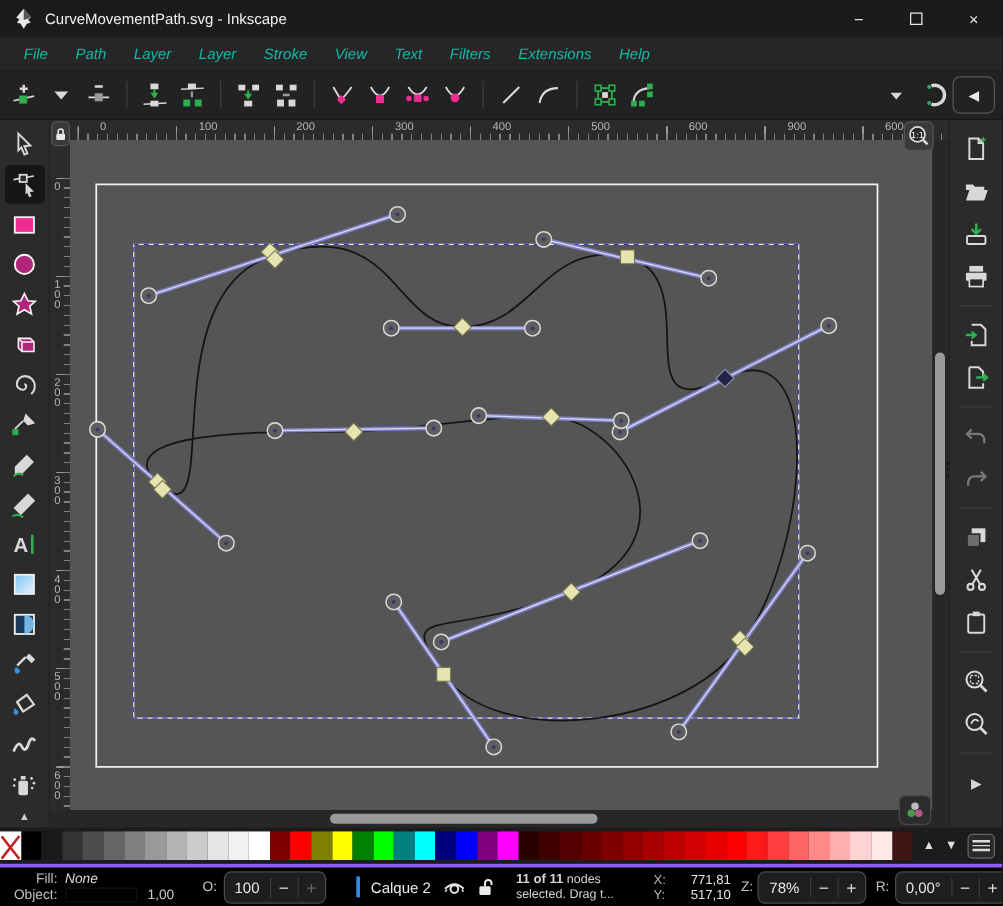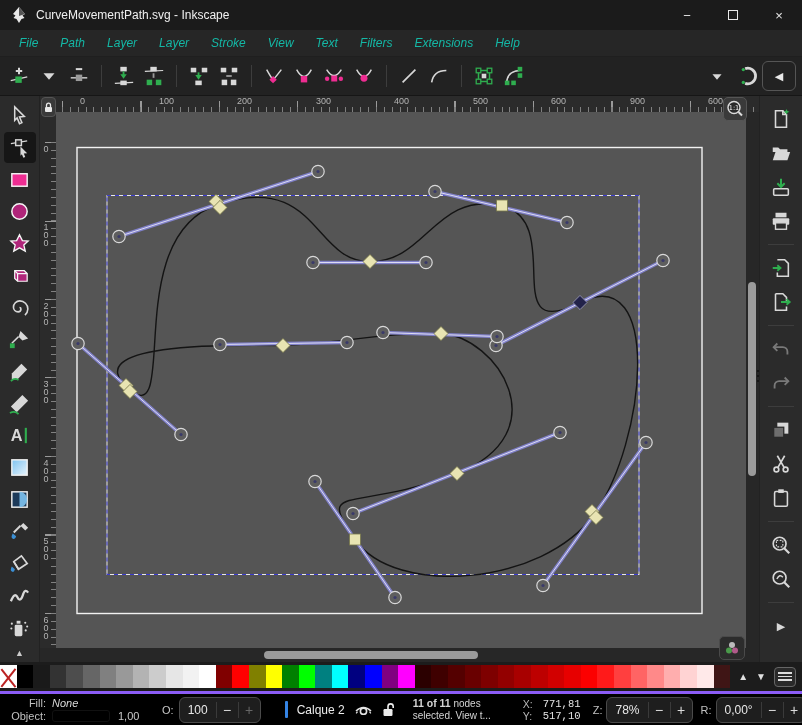--- a/index.html
+++ b/index.html
@@ -107,21 +107,21 @@
   .spin .val { padding:0 8px; color:#e8e8e8; font-size:12px; min-width:34px; text-align:center; }
   .spin .sbtn { width:22px; text-align:center; color:#dcdcdc; font-size:14px; border-left:1px solid #3a3a3a; }
   .spin .sbtn.dim { color:#666; }
   .o-group { display:flex; align-items:center; gap:5px; margin-left:10px; flex:none; }
   .layer-group { display:flex; align-items:center; gap:9px; margin-left:24px; flex:none; }
   .layer-bar { width:3px; height:17px; background:#3584e4; border-radius:1px; }
   .layer-name { font-size:12px; color:#ececec; }
   .msg { margin-left:18px; font-size:10px; line-height:1.25; color:#d4d4d4; width:104px; flex:none; white-space:nowrap; overflow:hidden; }
   .msg b { font-size:10.5px; }
   .xy { display:grid; grid-template-columns:14px 42px; column-gap:6px; font-size:10.5px; margin-left:6px; flex:none; }
-  .xy .lab { color:#b8b8b8; } .xy .val { text-align:left; color:#e4e4e4;font-family:Liberation Mono, monospace; }
+  .xy .lab { color:#b8b8b8; } .xy .val { text-align:right; color:#e4e4e4; }
   .zr-group { display:flex; align-items:center; gap:4px; margin-left:8px; flex:none; }
   .zr-label { color:#c0c0c0; }
 </style>
 </head>
 <body>
 
 <div class="window">
 
   <div class="titlebar">
     <svg class="logo" viewBox="0 0 18 18">
@@ -722,21 +722,21 @@
         <line x1="3.5" y1="8.6" x2="2.2" y2="10.4" stroke="#e4e4e4" stroke-width="1.2"></line>
         <line x1="15.5" y1="8.6" x2="16.8" y2="10.4" stroke="#e4e4e4" stroke-width="1.2"></line>
       </svg>
       <svg width="13" height="15" viewBox="0 0 13 15">
         <rect x="1.5" y="7" width="9" height="7" rx="1.2" fill="#ececec"></rect>
         <path d="M6 7 V4.5 a2.6 2.6 0 0 1 5.2 0 V6" fill="none" stroke="#ececec" stroke-width="1.6"></path>
       </svg>
     </div>
     <div class="msg">
       <div><b>11 of 11</b><span> nodes</span></div>
-      <div>selected. View t...</div>
+      <div>selected. Drag t...</div>
     </div>
     <div class="xy">
       <span class="lab">X:</span>
         <span class="val">771,81</span>
       <span class="lab">Y:</span>
         <span class="val">517,10</span>
     </div>
     <div class="zr-group">
       <span class="zr-label">Z:</span>
       <span class="spin">

